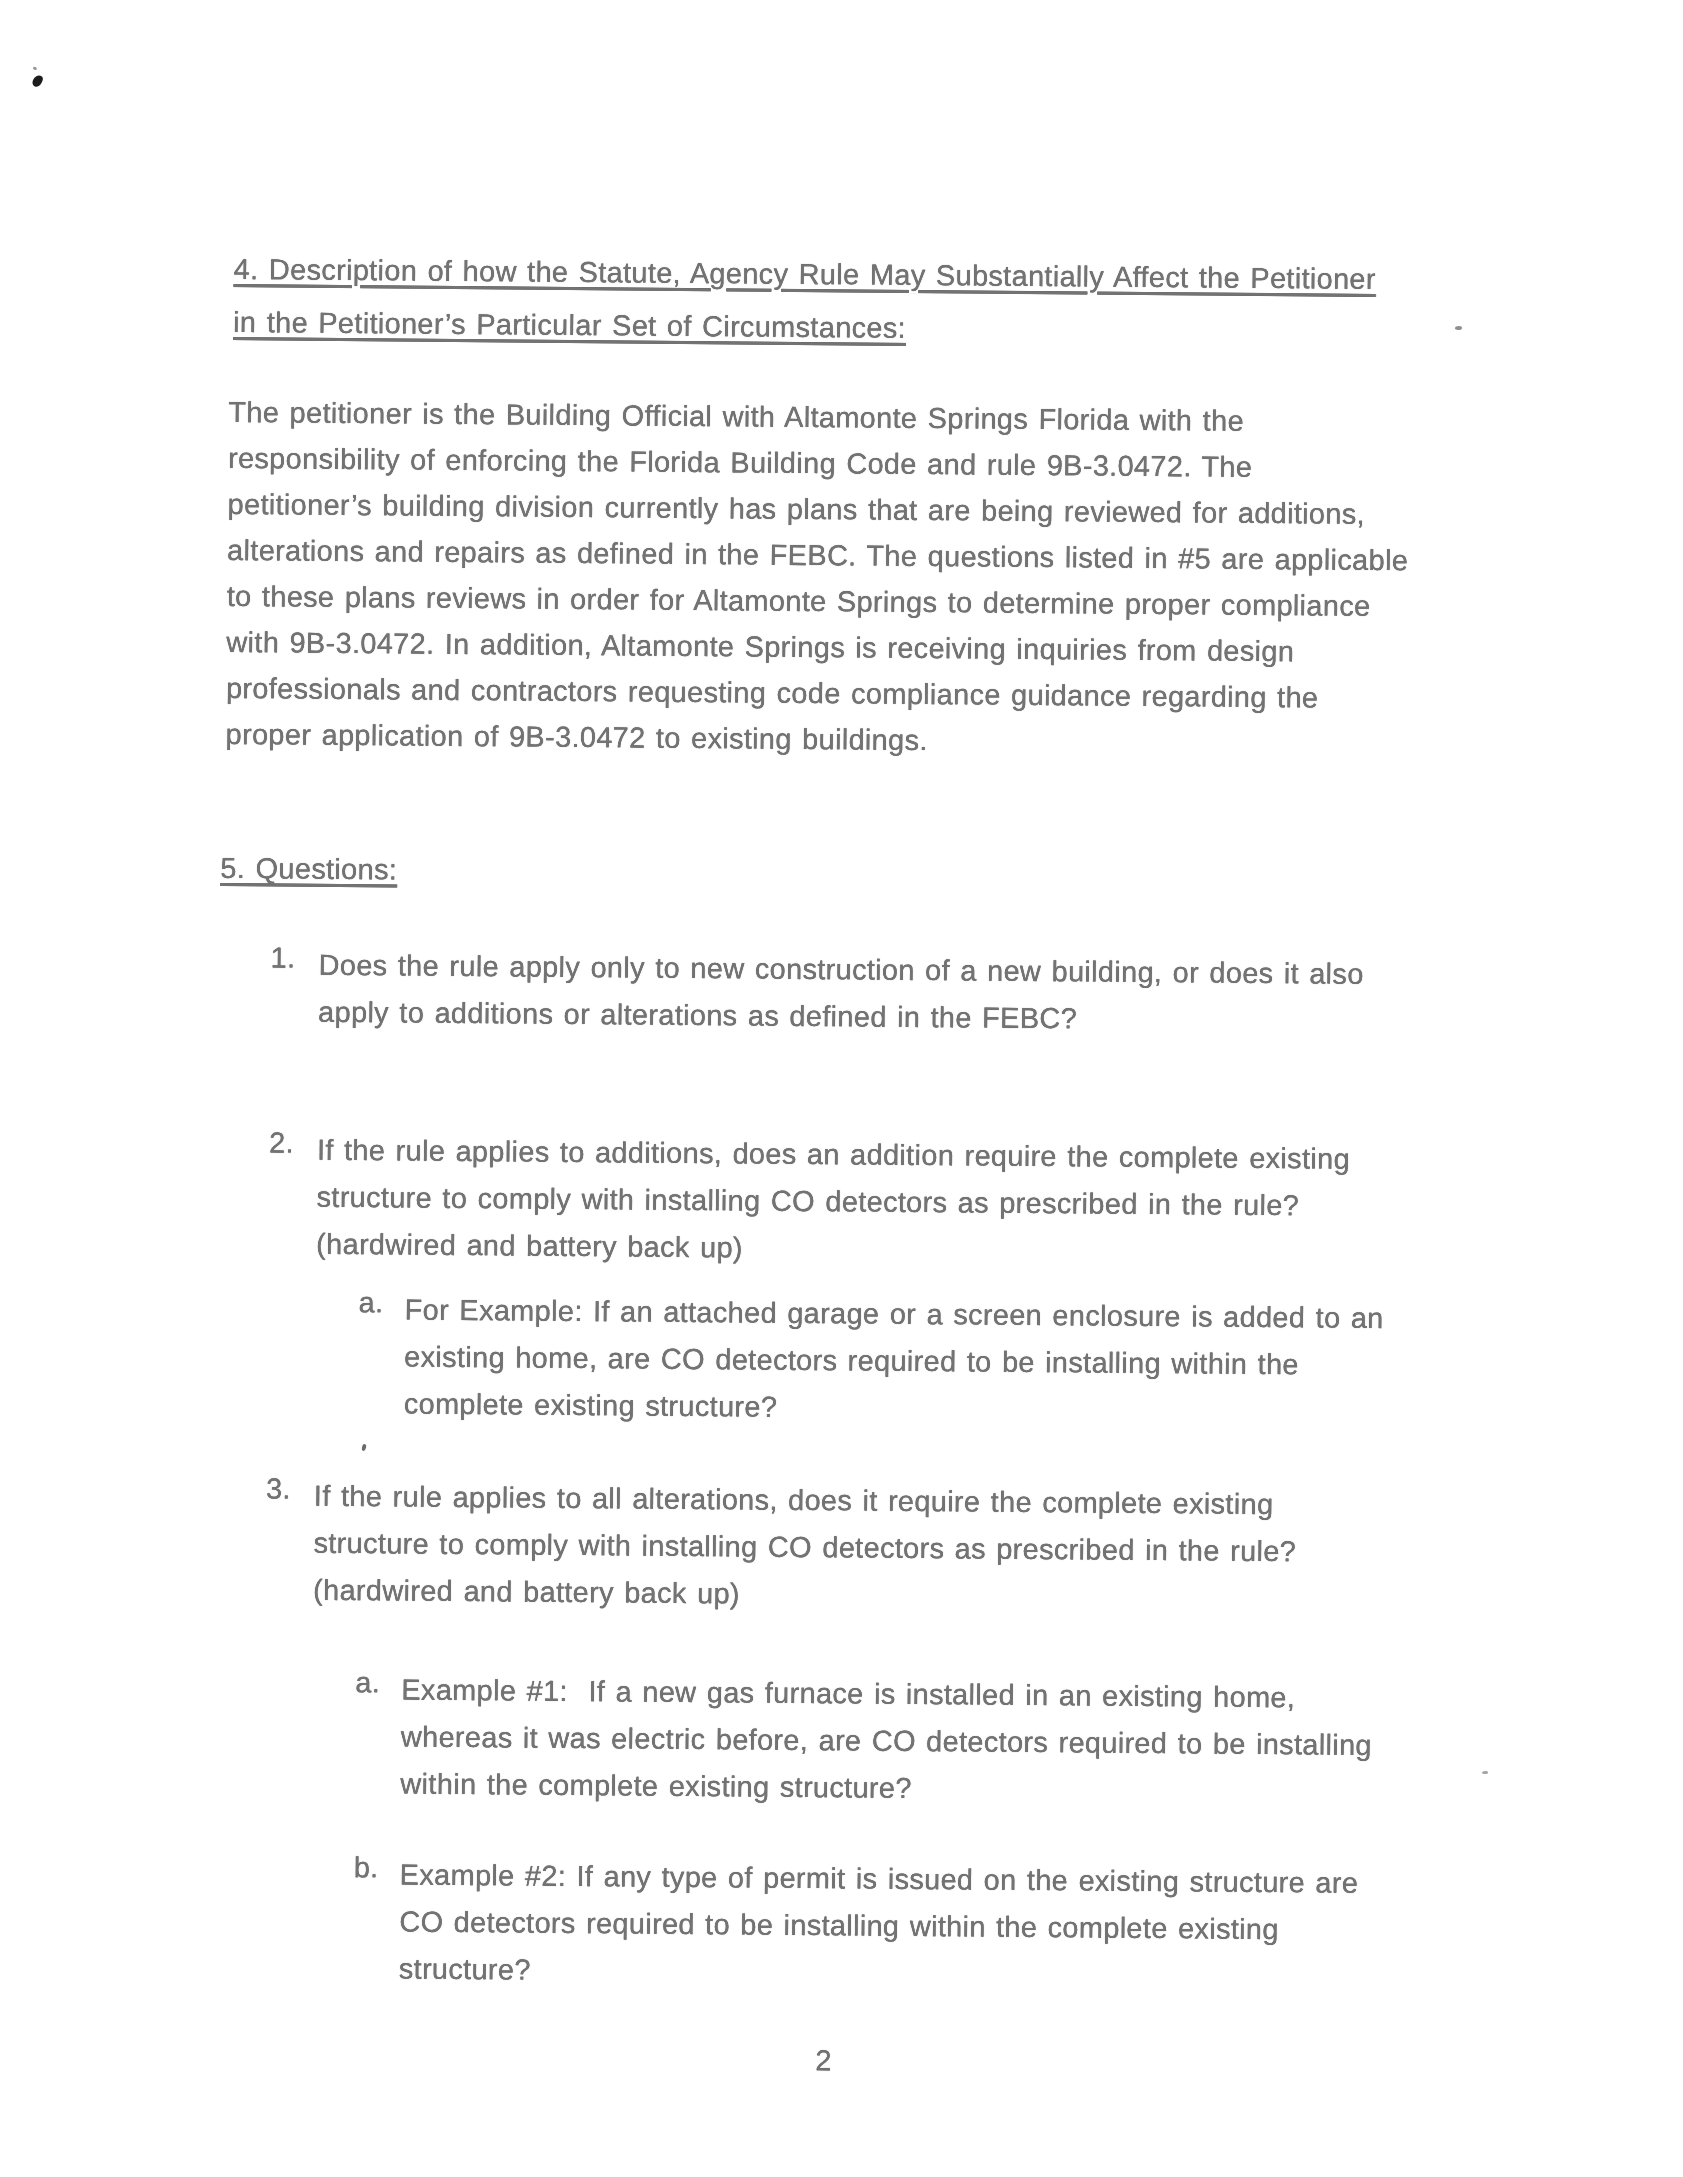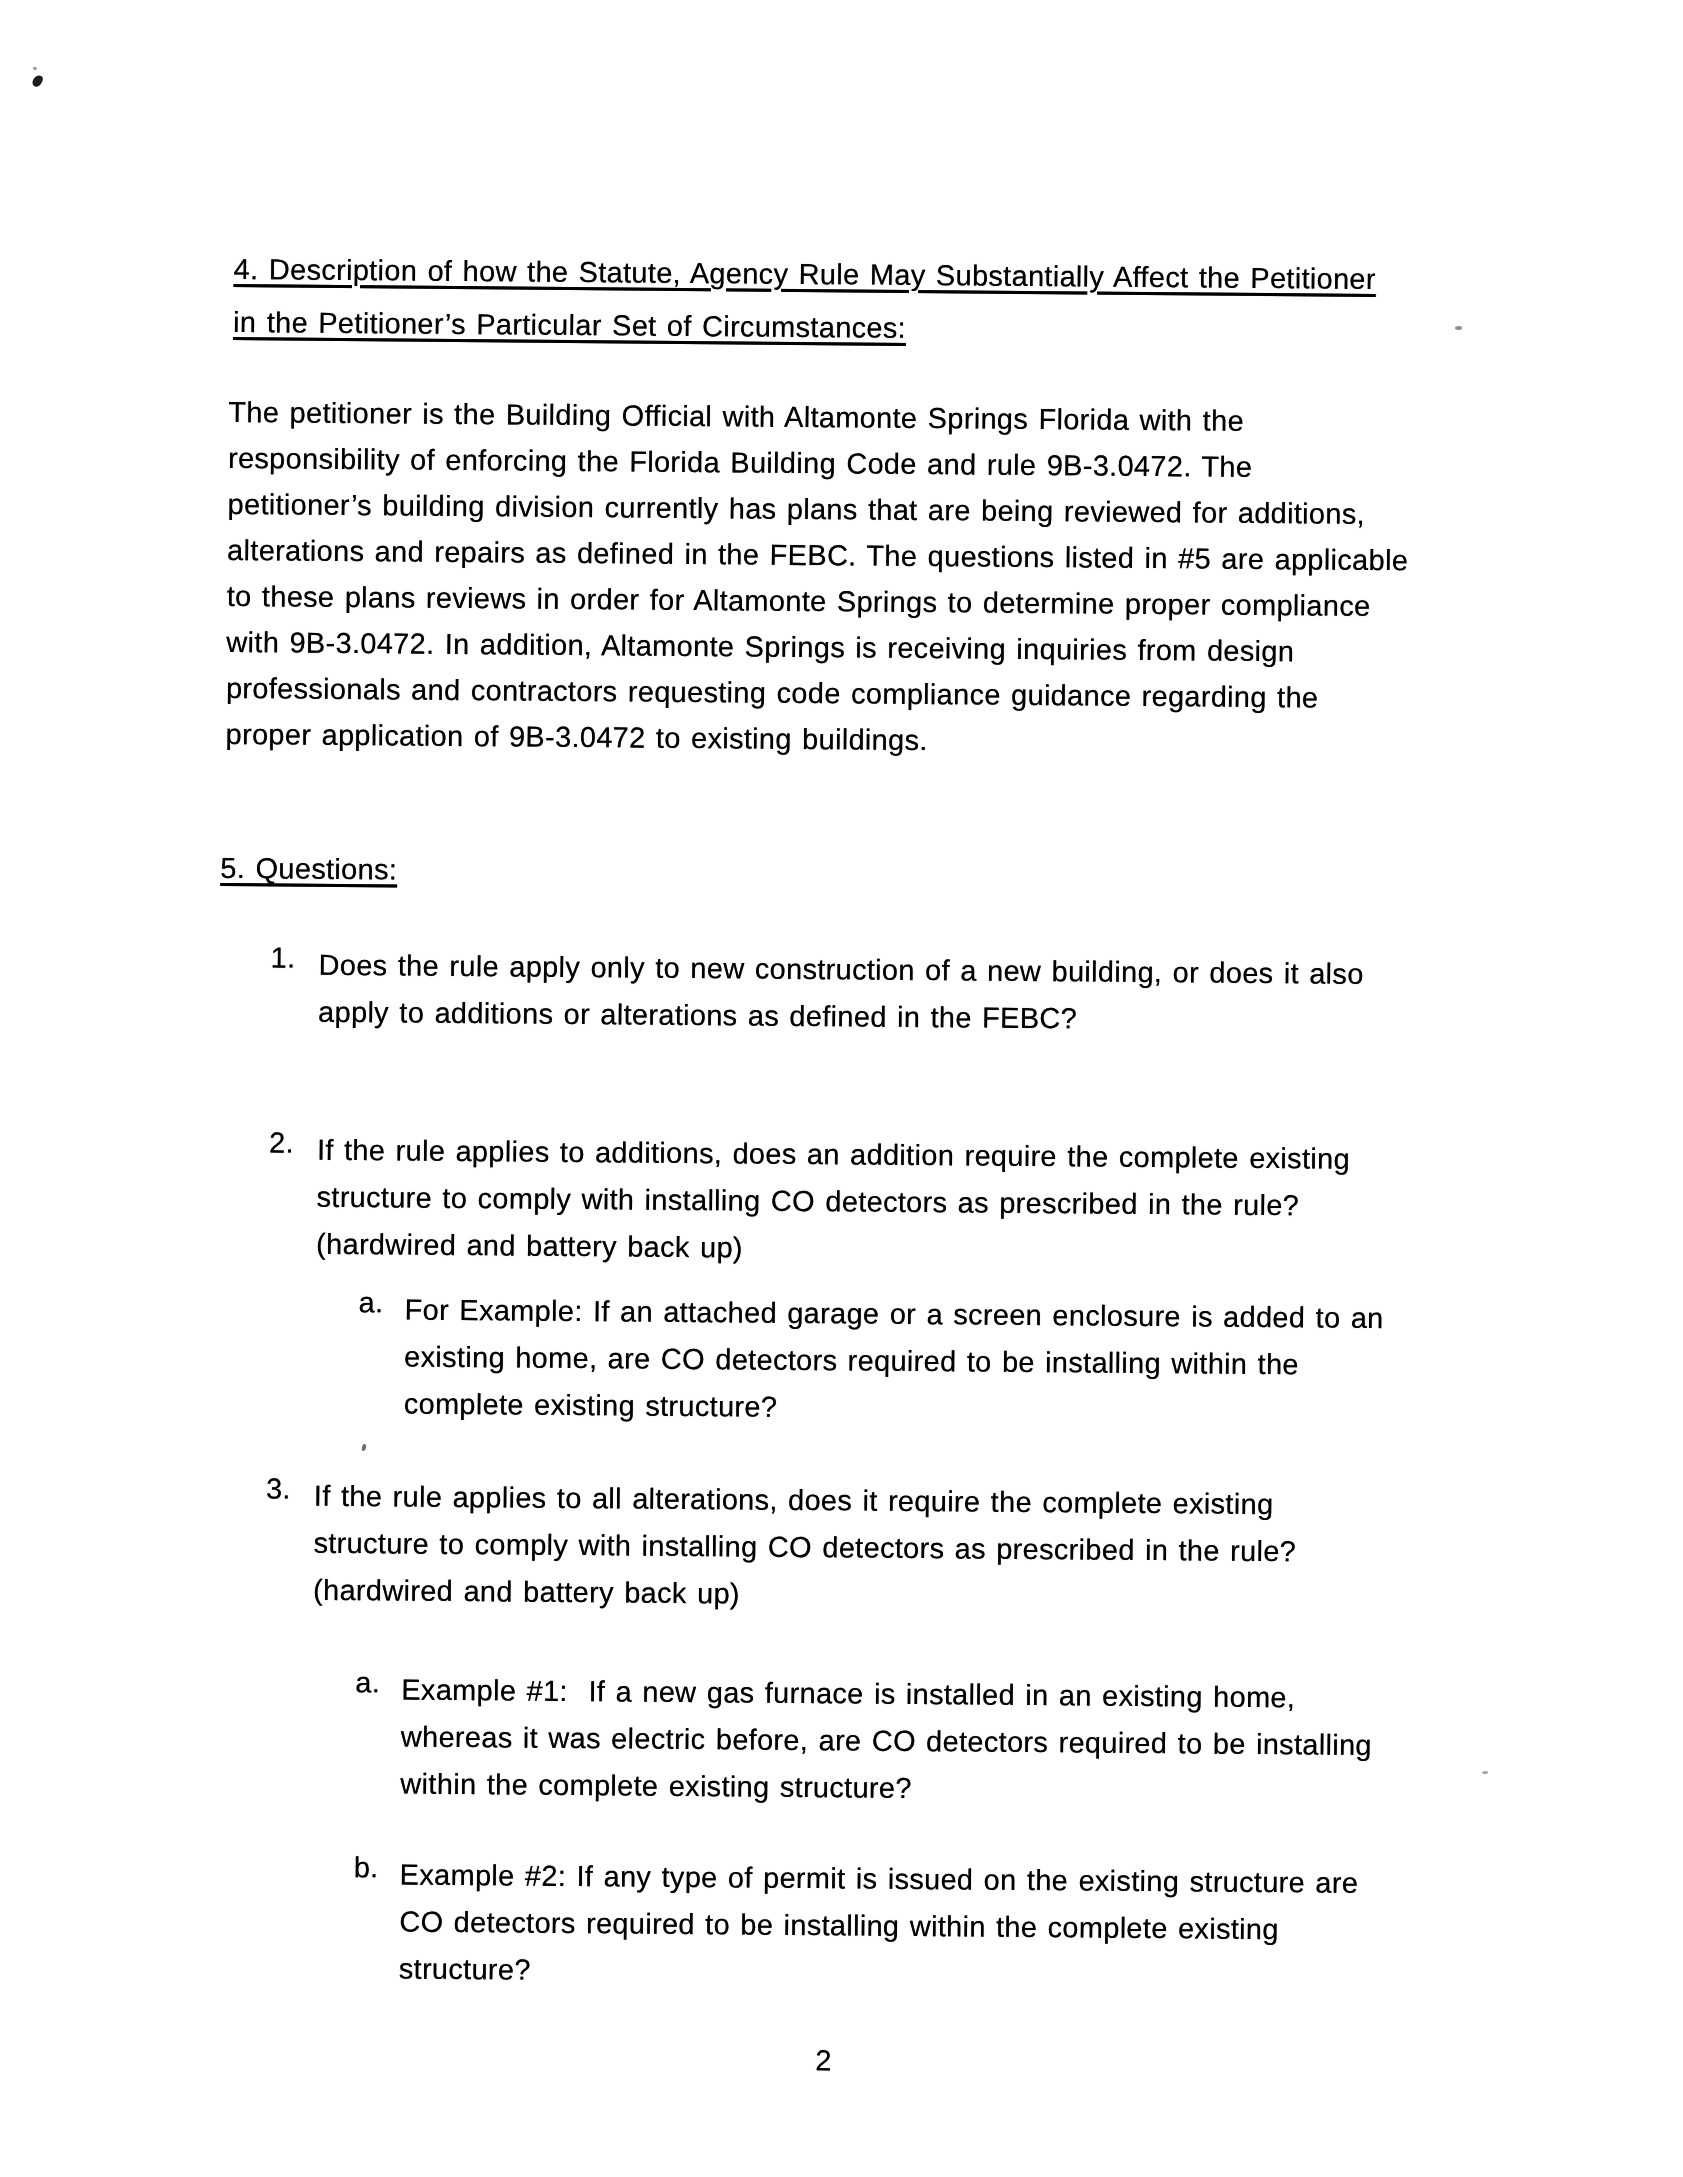--- a/index.html
+++ b/index.html
@@ -4,21 +4,21 @@
 <style>
   html, body { margin: 0; padding: 0; background: #e8e8e8; }
   .page {
     position: relative;
     width: 1683px;
     height: 2177px;
     margin: 0 auto;
     background: #ffffff;
     overflow: hidden;
     font-family: "Liberation Sans", sans-serif;
-    color: #000000;
+    color: #737373;
   }
   
   .scan {
     position: absolute;
     inset: 0;
     transform: rotate(0.5deg);
     transform-origin: 0 0;
   }
   .txt {
     position: absolute;

